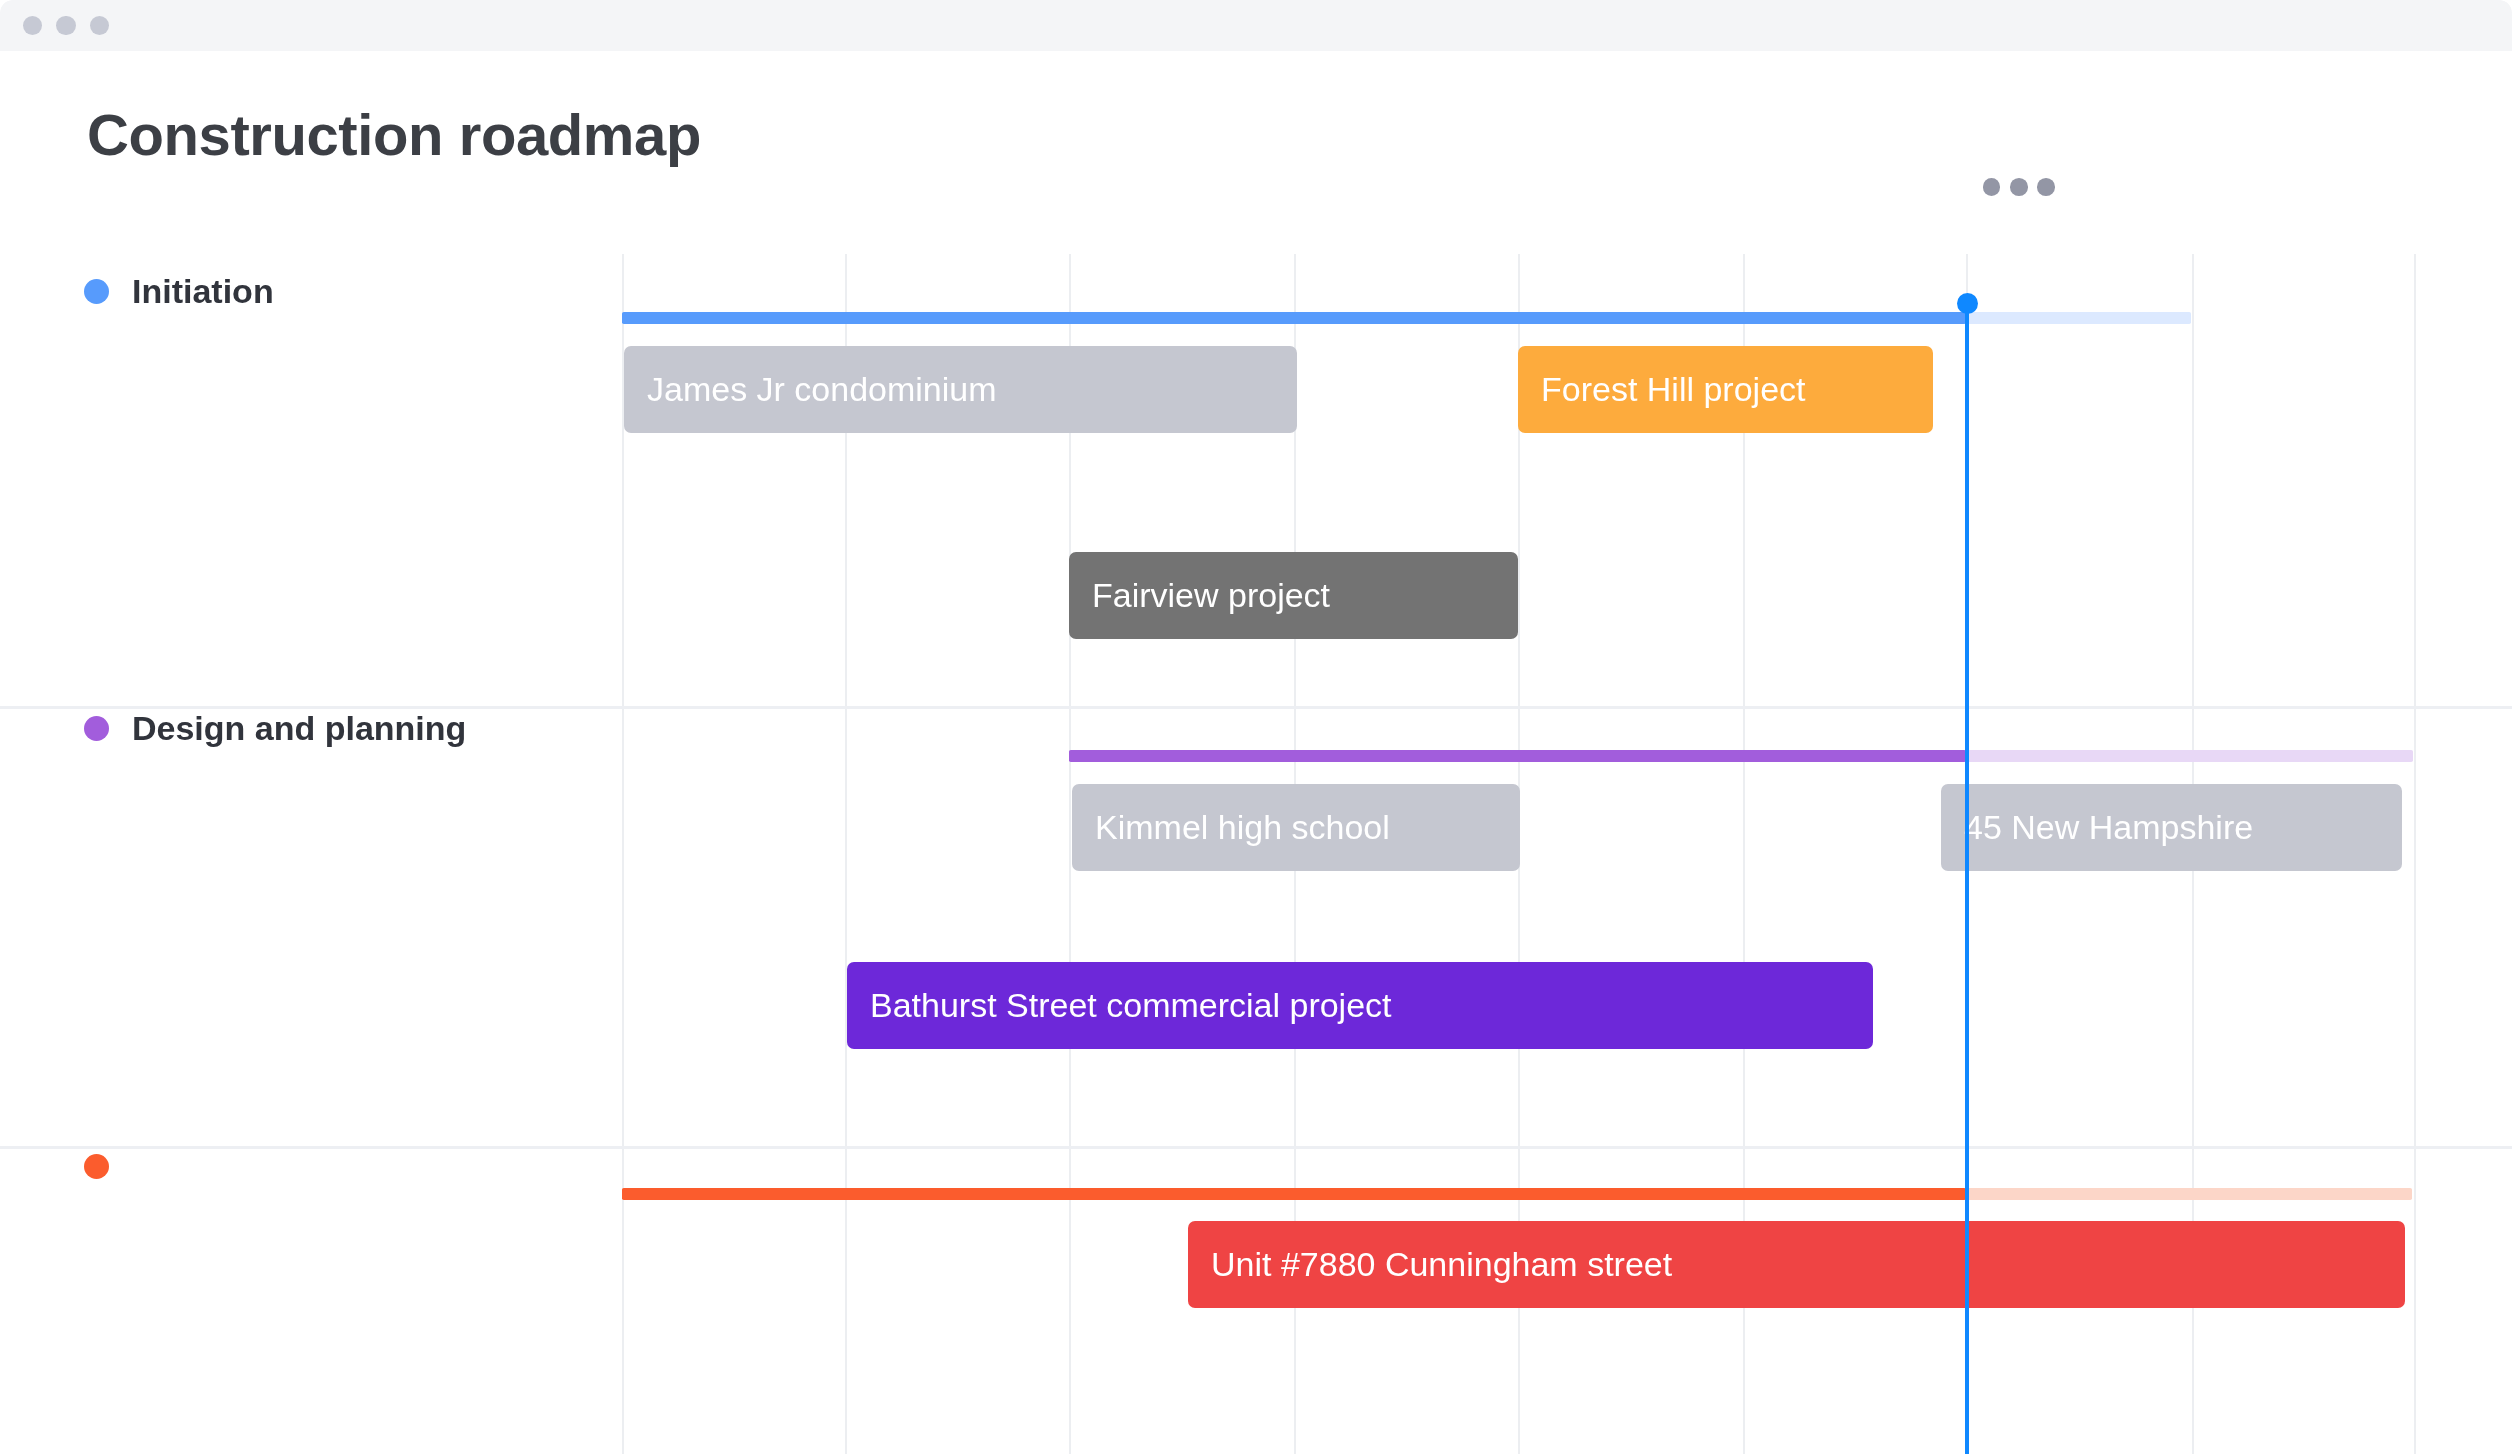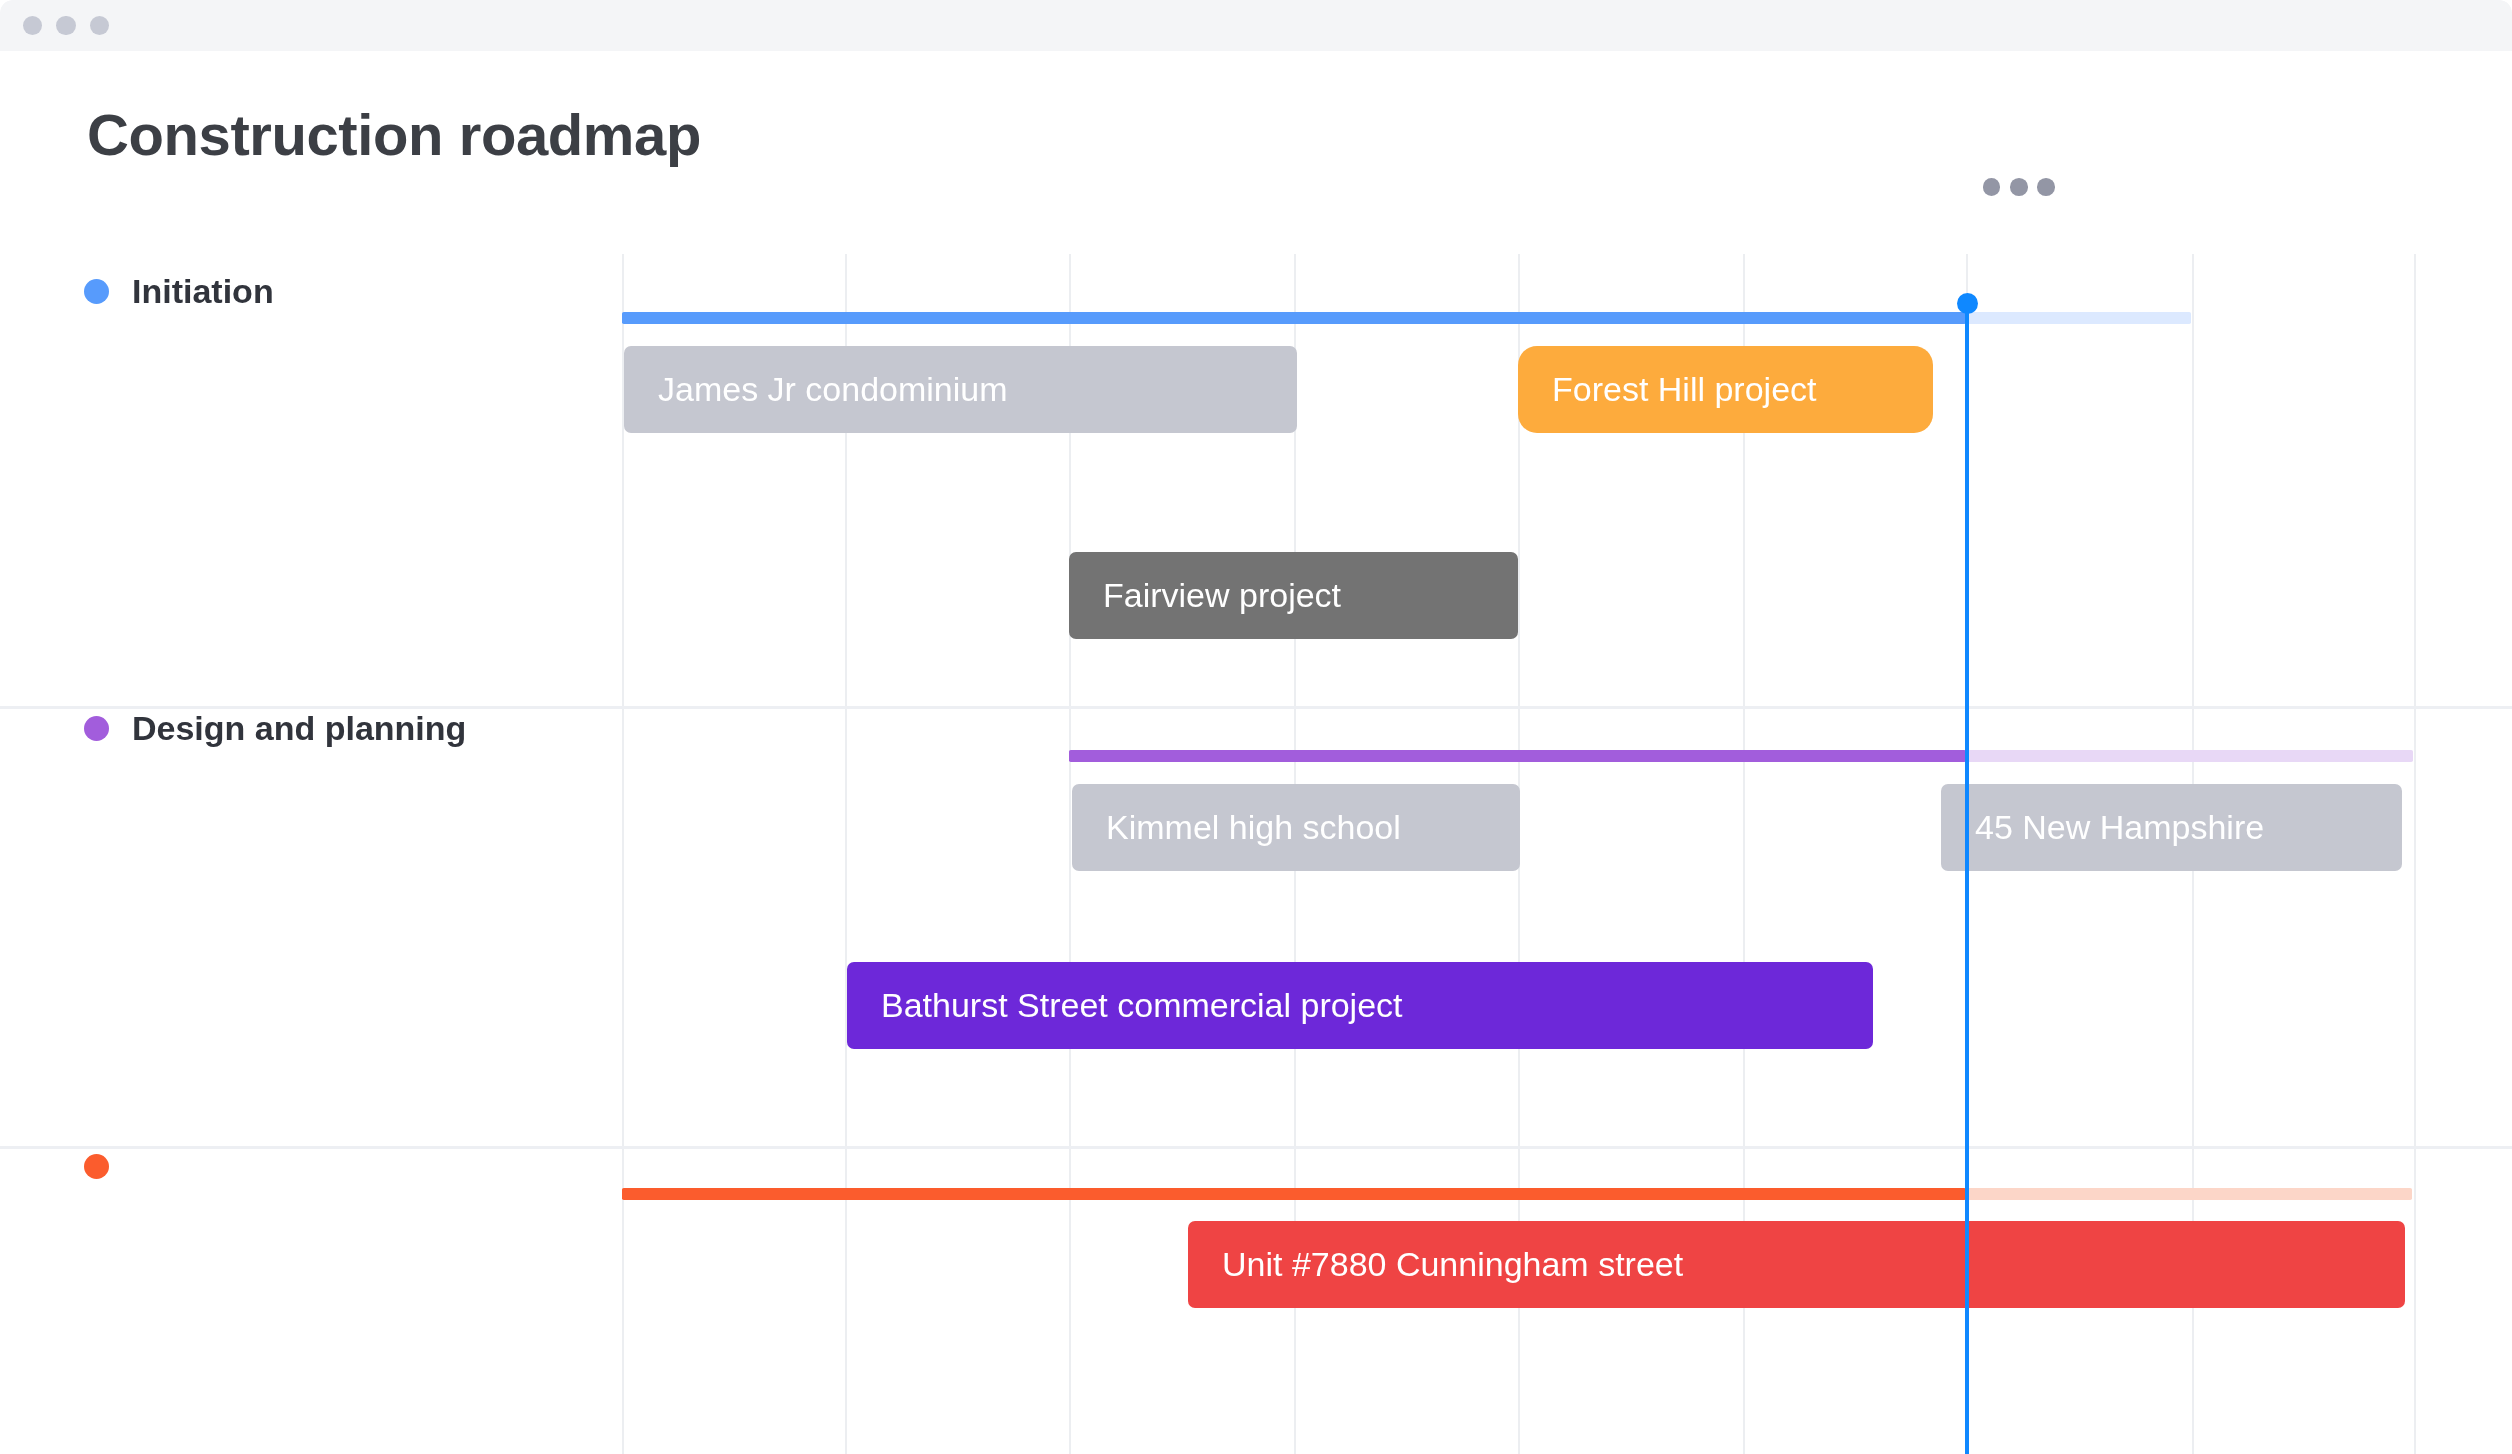--- a/index.html
+++ b/index.html
@@ -137,21 +137,21 @@
     border-radius: 1.8px;
   }
 
   .task-bar {
     position: absolute;
     height: 87px;
     border-radius: 7px;
     display: flex;
     align-items: center;
     box-sizing: border-box;
-    padding-left: 34px;
+    padding-left: 23px;
     color: #ffffff;
     font-size: 34px;
     white-space: nowrap;
     overflow: hidden;
     cursor: pointer;
   }
 
   
   .today-line {
     position: absolute;
@@ -202,21 +202,21 @@
       </div>
     <div id="groups-layer">
         <div class="group-label" style="top: 17.7px;">
           <span class="group-dot" style="background: rgb(87, 155, 252);"></span>
           <span class="group-name">Initiation</span>
         </div>
         <div class="group-line" style="top: 58px; left: 622px; width: 1569px; background: rgb(220, 233, 255);">
           <div class="group-line-fill" style="width: 1344px; background: rgb(87, 155, 252);"></div>
         </div>
         <div class="task-bar" style="top: 92px; left: 624px; width: 673px; background: rgb(197, 199, 208);">James Jr condominium</div>
-        <div class="task-bar" style="top: 92px; left: 1518px; width: 415px; background: rgb(253, 171, 61); border-radius: 19px;">Forest Hill project</div>
+        <div class="task-bar" style="top: 92px; left: 1518px; width: 415px; background: rgb(253, 171, 61);">Forest Hill project</div>
         <div class="task-bar" style="top: 270px; left: 1069px; width: 449px; background: #737373; margin-top: 28px;">Fairview project</div>
         <div class="rowline" style="top: 452px;"></div>
         <div class="group-label" style="top: 455px;">
           <span class="group-dot" style="background: rgb(162, 93, 220);"></span>
           <span class="group-name">Design and planning</span>
         </div>
         <div class="group-line" style="top: 496px; left: 1069px; width: 1344px; background: rgb(232, 216, 246);">
           <div class="group-line-fill" style="width: 897px; background: rgb(162, 93, 220);"></div>
         </div>
         <div class="task-bar" style="top: 530px; left: 1072px; width: 448px; background: rgb(197, 199, 208);">Kimmel high school</div>

